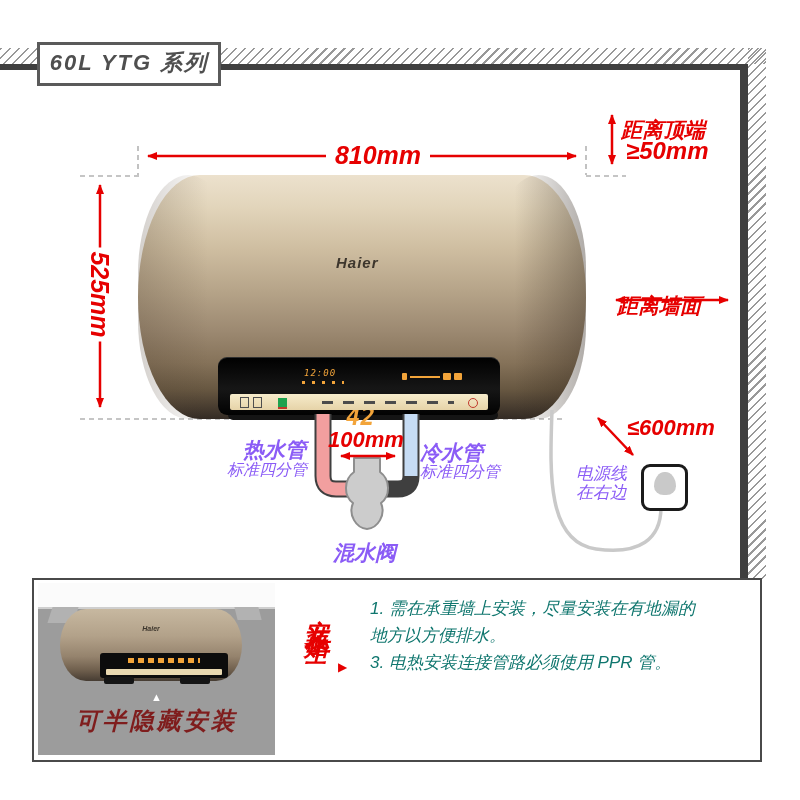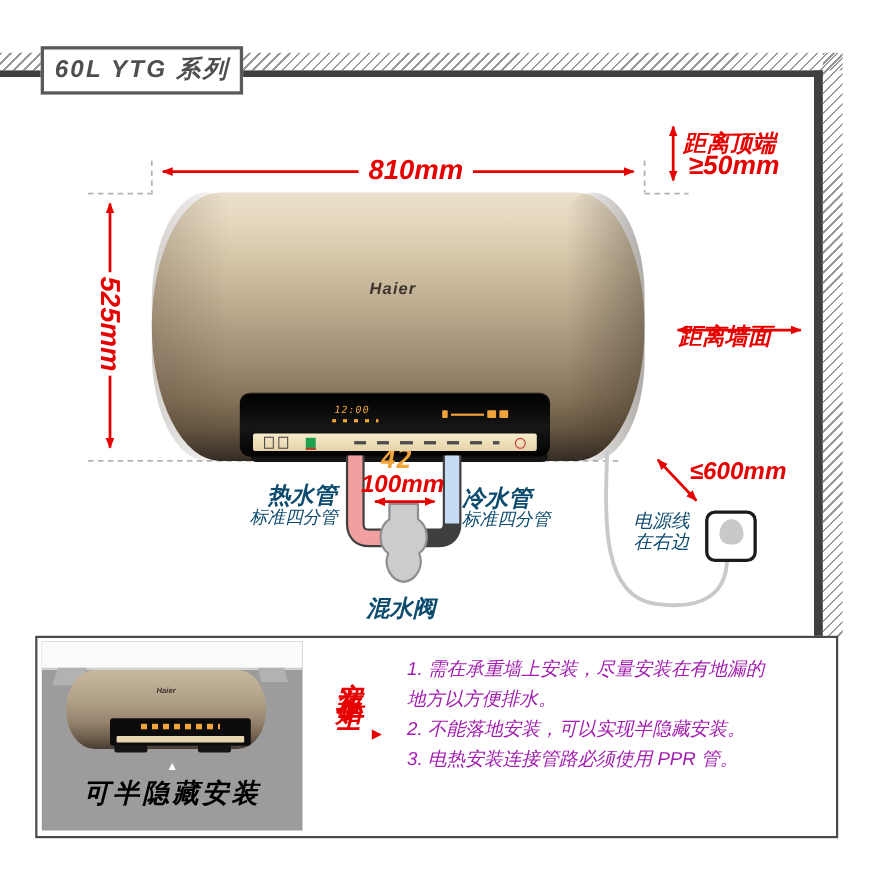--- a/index.html
+++ b/index.html
@@ -1,20 +1,20 @@
 <!DOCTYPE html>
 <html><head>
 <meta charset="utf-8">
 <style>
   html,body{margin:0;padding:0;background:#fff;}
   #stage{position:relative;width:800px;height:800px;background:#fff;overflow:hidden;
          font-family:"Liberation Sans","DejaVu Sans",sans-serif;font-style:italic;}
   .abs{position:absolute;}
   .red{color:#e60000;font-weight:bold;white-space:nowrap;}
-  .blk{color:#0c4a6e;white-space:nowrap;}
+  .blk{color:#8b5cf6;white-space:nowrap;}
   .ctr{text-align:center;}
   .hatch{background:repeating-linear-gradient(135deg,#999 0 1.6px,transparent 1.6px 6.4px);}
   .bar{background:#3f3f3f;}
   
   .series-box{left:37px;top:42px;width:178px;height:38px;background:#fff;border:3px solid #5a5a5a;
       font-size:22px;font-weight:bold;color:#4f4f4f;line-height:36px;letter-spacing:2px;}
   
   .heater{left:138px;top:175px;width:448px;height:244px;border-radius:62px/122px;
       background:linear-gradient(180deg,#ece1cd 0%,#e2d5bb 13%,#cfbea1 30%,#b5a388 48%,
                  #9c8971 64%,#857259 77%,#675741 88%,#332b24 100%);}
@@ -44,26 +44,26 @@
   .bracket{position:absolute;background:#b2b2b2;}
   .mini-heater{position:absolute;left:22px;top:26px;width:182px;height:72px;border-radius:26px/36px;
       background:linear-gradient(180deg,#c7b8a0 0%,#b2a189 38%,#95836d 66%,#6f5f4d 85%,#463c32 100%);}
   .mini-brand{position:absolute;left:0;top:16px;width:100%;text-align:center;font-size:7px;color:#3c352c;font-weight:bold;}
   .mini-panel{position:absolute;left:40px;top:44px;width:128px;height:25px;background:#0c0c0c;border-radius:3px;}
   .mini-led{position:absolute;left:28px;top:5px;width:72px;height:5px;
       background:repeating-linear-gradient(90deg,#f2a43a 0 6px,transparent 6px 10px);}
   .mini-strip{position:absolute;left:6px;right:6px;bottom:3px;height:6px;background:#e8d8b0;border-radius:1px;}
   .mini-foot{position:absolute;top:68px;width:30px;height:7px;background:#151515;border-radius:2px;}
   .inset-marker{position:absolute;left:0;top:108px;width:100%;text-align:center;color:#fff;font-size:11px;}
-  .inset-caption{position:absolute;left:0;top:122px;width:100%;text-align:center;color:#000000;
+  .inset-caption{position:absolute;left:0;top:122px;width:100%;text-align:center;color:#7f1d1d;
       font-size:24px;font-weight:bold;letter-spacing:3px;}
   .tips-title{left:303px;top:601px;height:150px;writing-mode:vertical-rl;
       font-size:24px;font-weight:bold;color:#e60000;letter-spacing:5px;line-height:26px;}
   .tips-pointer{left:338px;top:660px;font-size:12px;color:#e60000;}
-  .tips-list{left:370px;top:595px;width:338px;font-size:17px;line-height:27px;color:#a21caf;}
+  .tips-list{left:370px;top:595px;width:338px;font-size:17px;line-height:27px;color:#0f766e;}
   svg{position:absolute;left:0;top:0;}
 </style>
 </head>
 <body>
 
 <div id="stage">
 
   <div class="abs hatch" style="left:0;top:48px;width:766px;height:16px;"></div>
   <div class="abs bar" style="left:0;top:64px;width:748px;height:6px;"></div>
   <div class="abs bar" style="left:740px;top:64px;width:8px;height:516px;"></div>
@@ -171,17 +171,16 @@
     </div>
     <div class="inset-marker">▲</div>
     <div class="inset-caption">可半隐藏安装</div>
   </div>
 
   <div class="abs tips-title">安装小贴士</div>
   <div class="abs tips-pointer">▶</div>
 
   <div class="abs tips-list">
     <div>1. 需在承重墙上安装，尽量安装在有地漏的地方以方便排水。</div>
-    <div>2. 不能落地安装，可以实现半隐藏安装。</div>
     <div>3. 电热安装连接管路必须使用 PPR 管。</div>
   </div>
 
 </div>
 
 </body></html>

